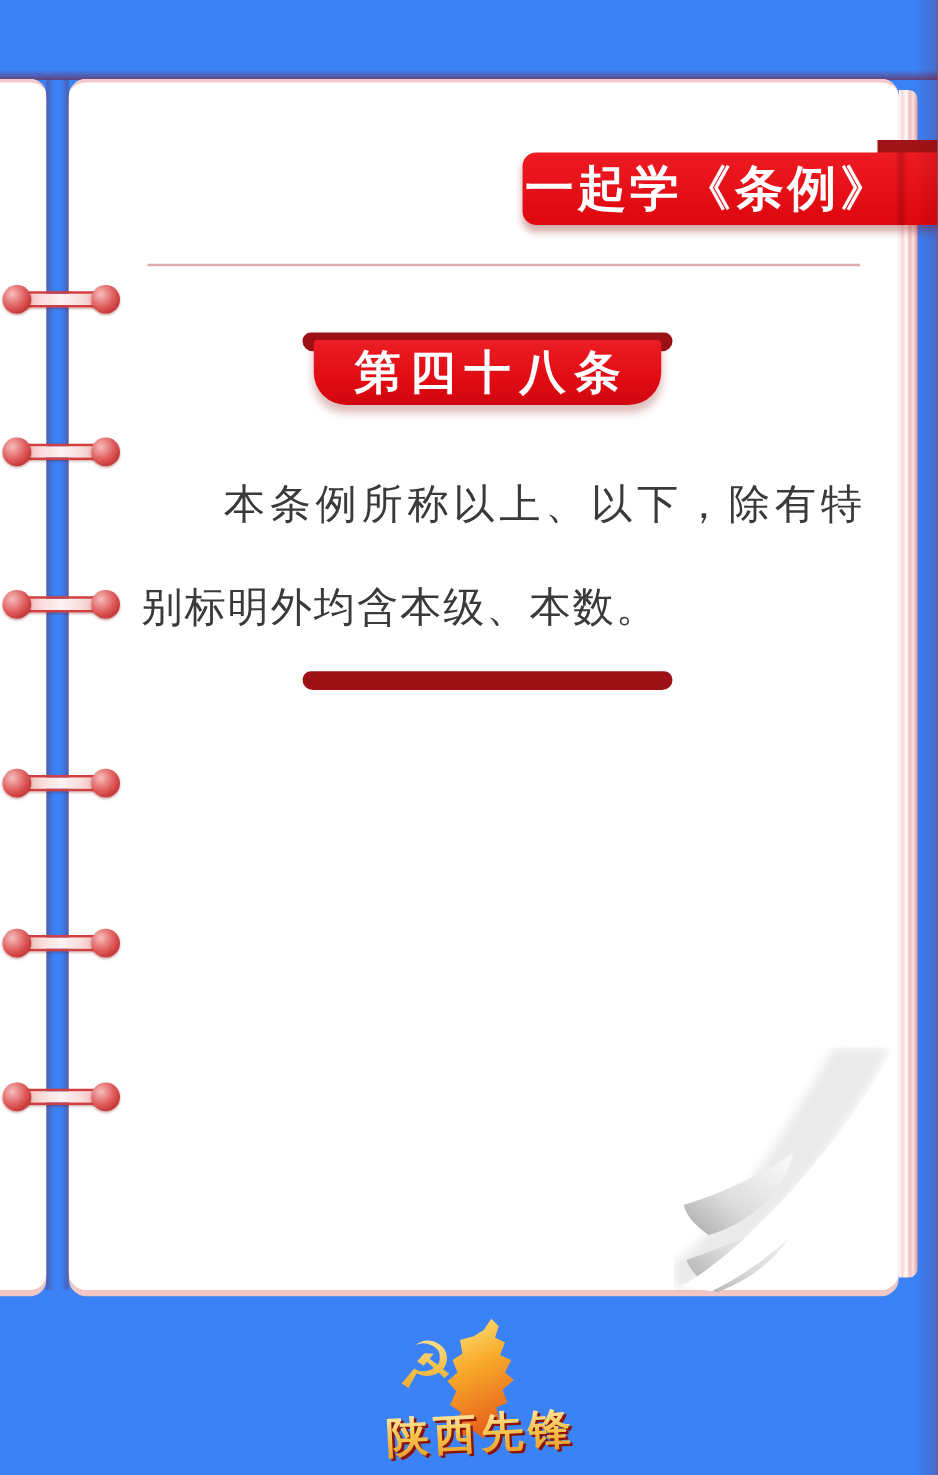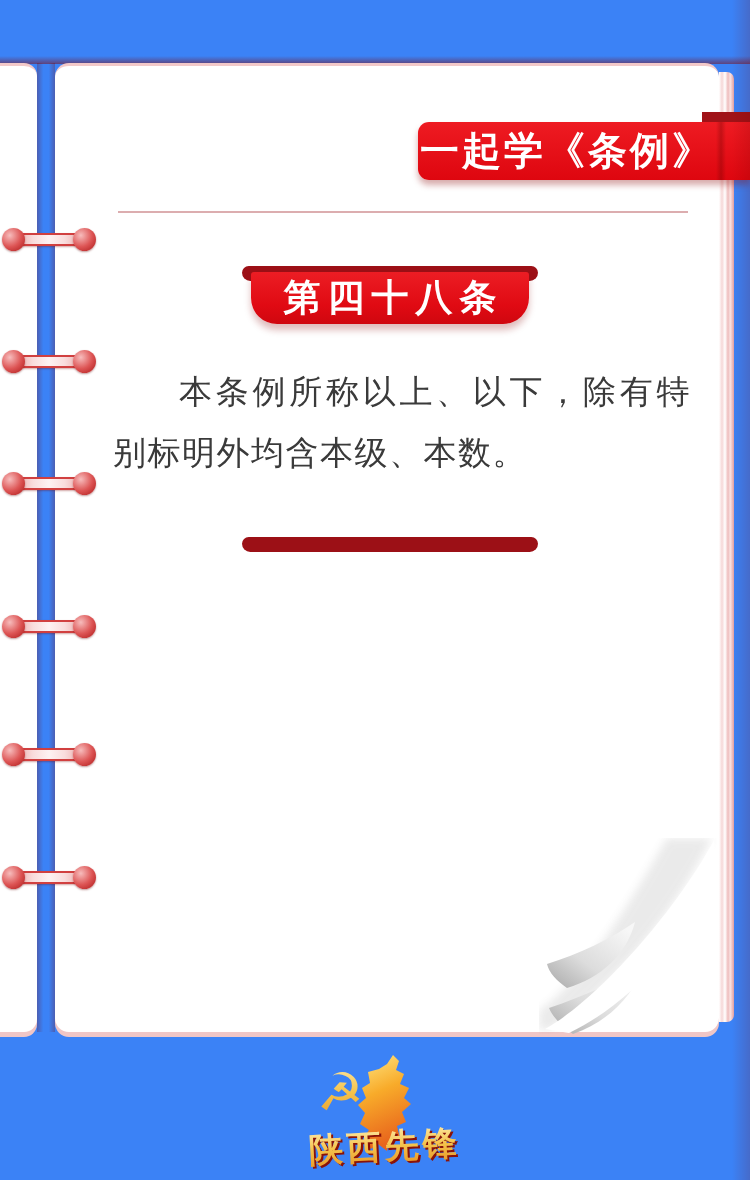--- a/index.html
+++ b/index.html
@@ -109,21 +109,21 @@
     color:#ffffff; font-size:37px; font-weight:bold; letter-spacing:7px;
     box-shadow:0 6px 7px rgba(140,15,15,0.28);
   }
   .badge-body span { margin-right:-7px; }
   .badge-47 { top:266px; }
   .badge-48 { top:537px; }
 
   
   .article-text {
     position:absolute; left:113px; width:578px;
-    font-size:33px; line-height:61px; letter-spacing:1.5px;
+    font-size:33px; line-height:83px; letter-spacing:1.5px;
     color:#3a3a3a; text-align:justify; text-indent:2em;
     z-index:4;
   }
   .text-47 { top:361px; }
   .text-48 { top:631px; }
 
   
   .page-curl { position:absolute; left:539px; top:838px; width:181px; height:196px; z-index:6; }
 
   

